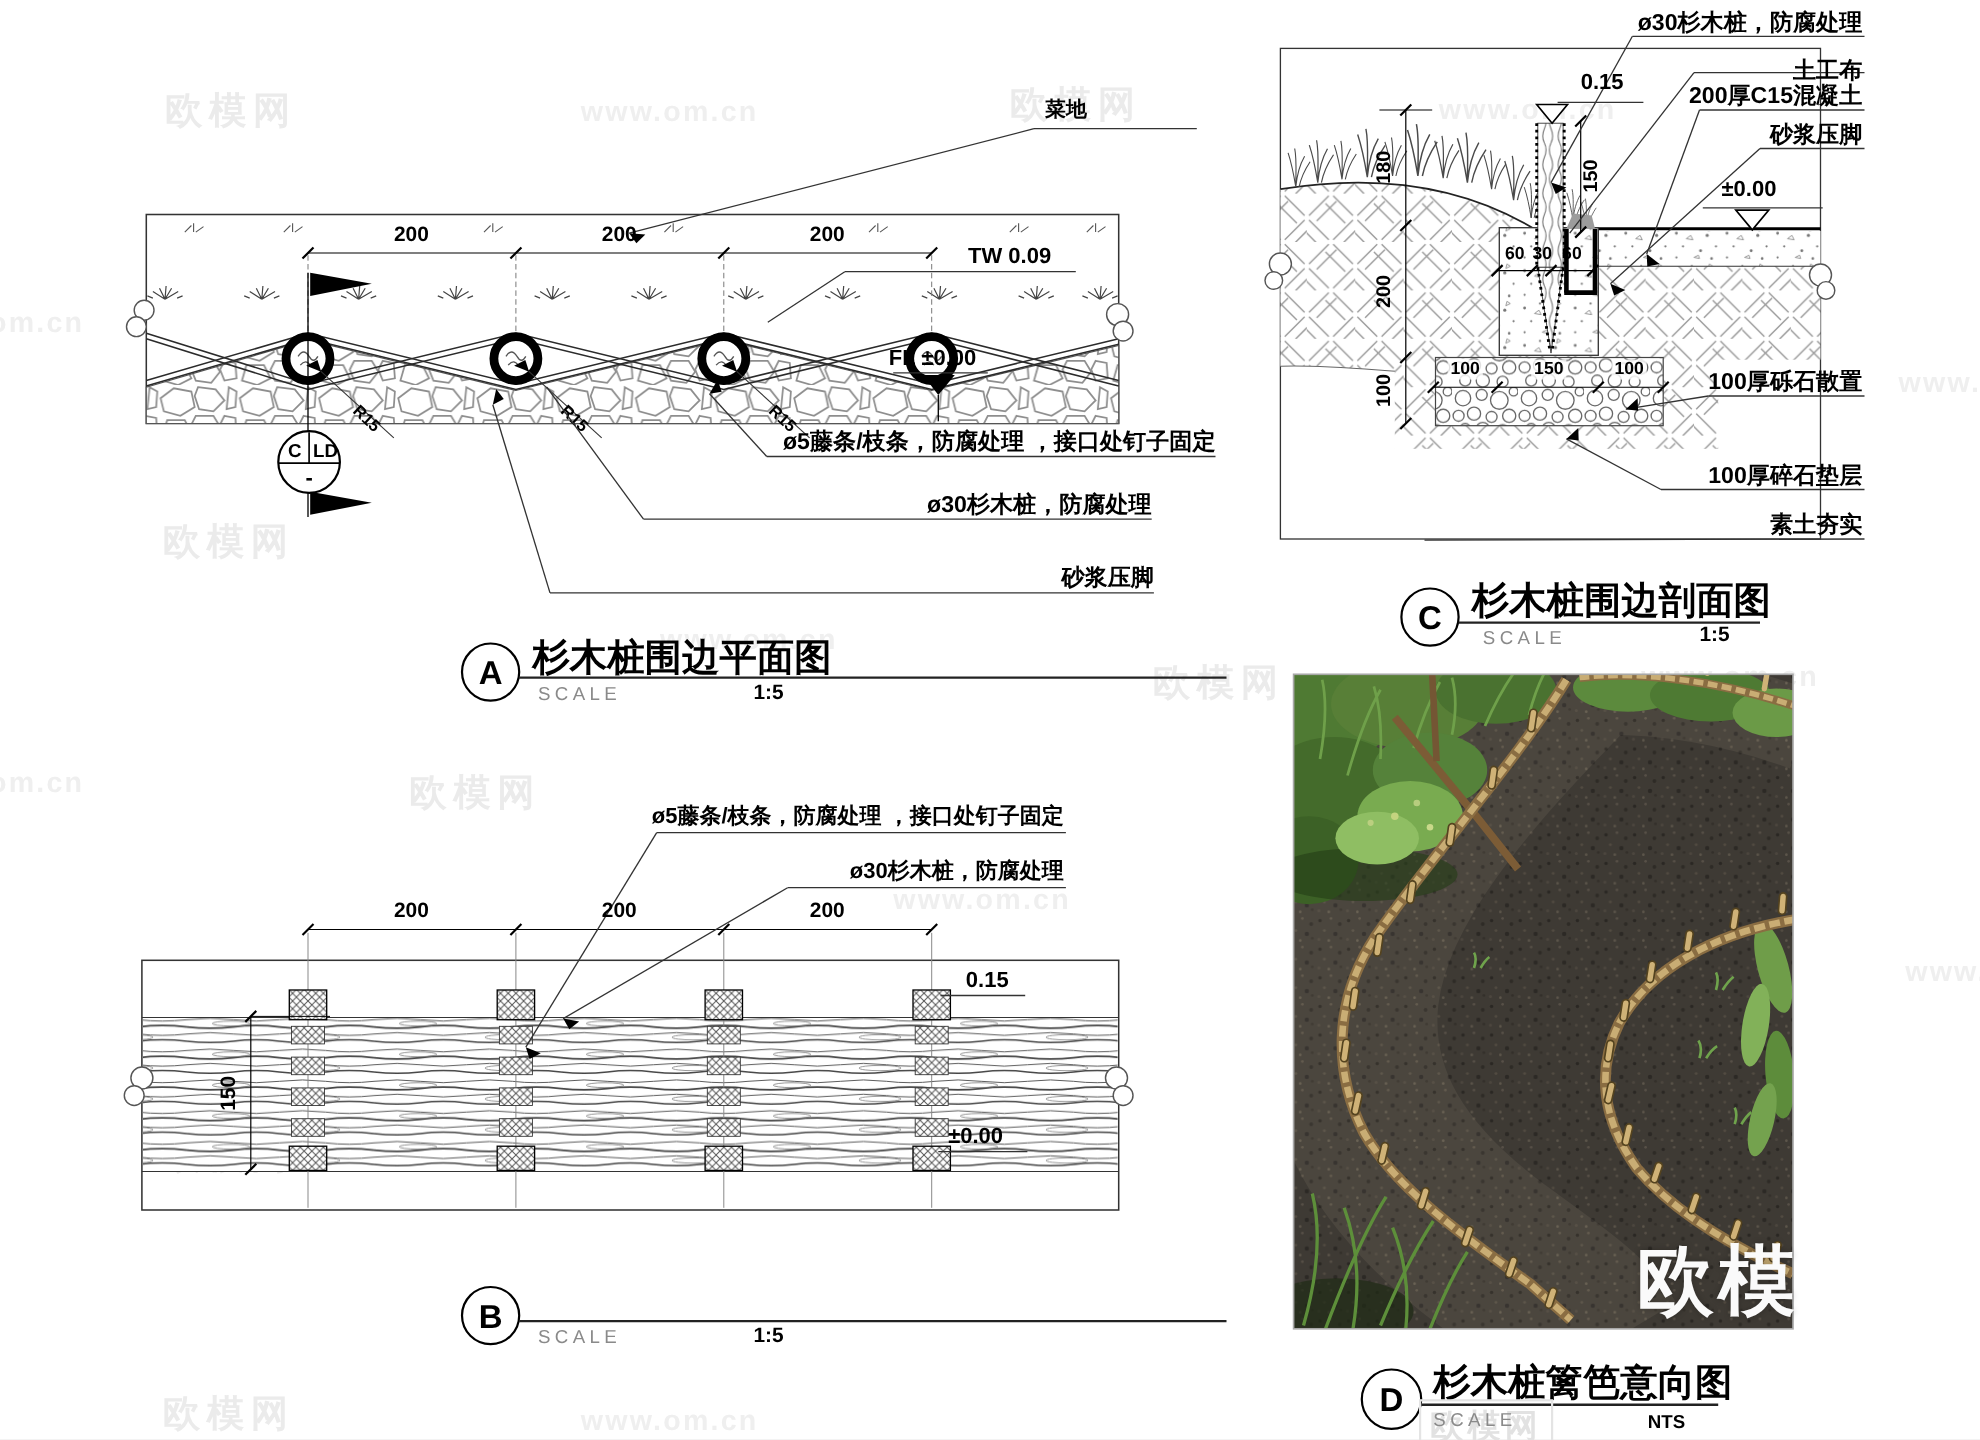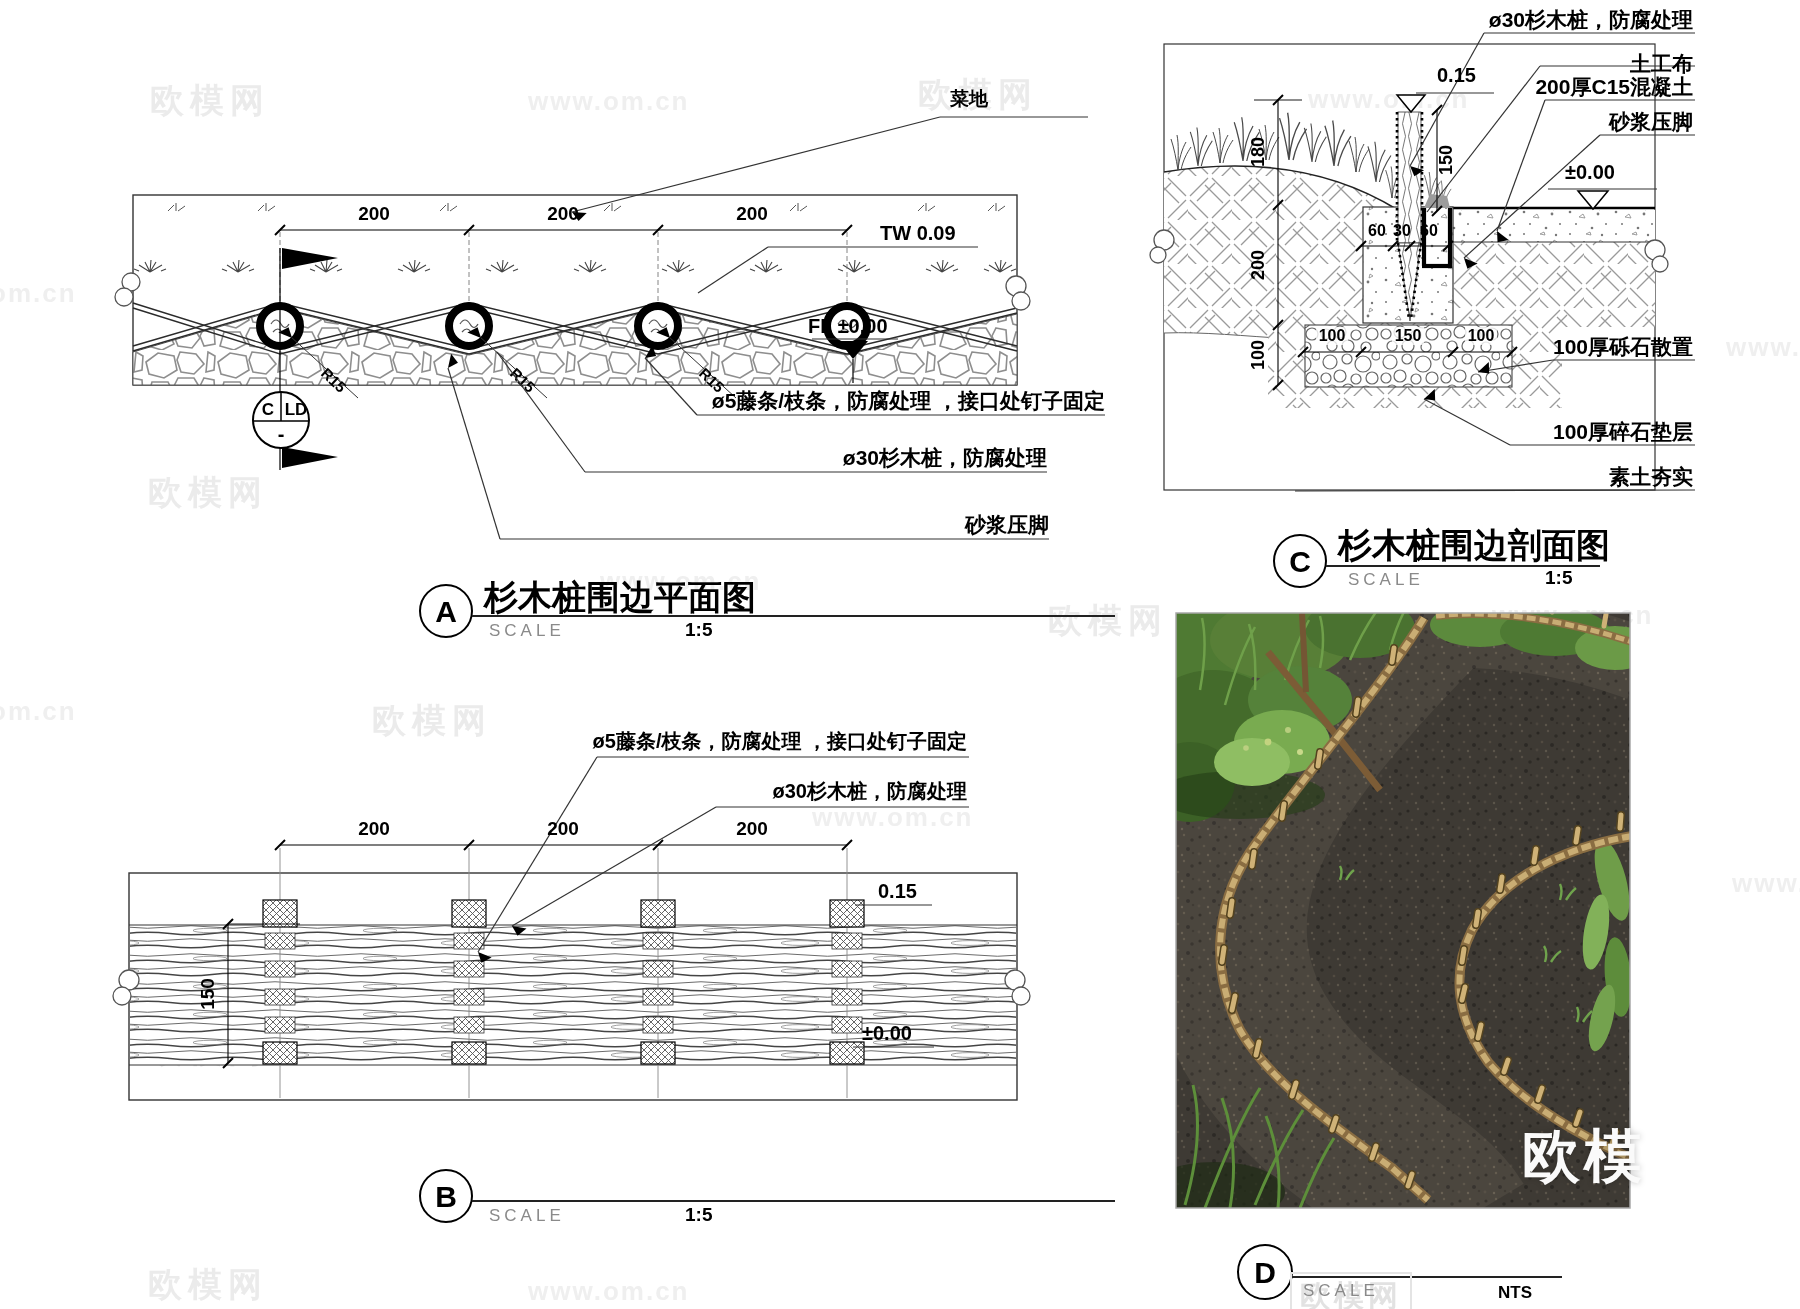--- a/index.html
+++ b/index.html
@@ -9,21 +9,21 @@
   .lbl{position:absolute;white-space:nowrap;font-weight:600;font-size:21px;color:#000;}
   .dim{position:absolute;white-space:nowrap;font-weight:700;font-size:19px;color:#000;}
   .dims{position:absolute;white-space:nowrap;font-weight:700;font-size:16px;color:#000;}
   .lvl{position:absolute;white-space:nowrap;font-weight:700;font-size:20px;color:#000;}
   .title{position:absolute;white-space:nowrap;font-weight:700;font-size:34px;color:#000;}
   .scaleword{position:absolute;white-space:nowrap;font-size:17px;letter-spacing:4px;color:#8a8a8a;}
   .scaleval{position:absolute;white-space:nowrap;font-weight:700;font-size:19px;color:#000;}
   .wm{position:absolute;white-space:nowrap;font-weight:700;color:#ebebeb;font-size:34px;letter-spacing:6px;}
   .wmu{position:absolute;white-space:nowrap;font-weight:700;color:#efefef;font-size:26px;letter-spacing:2px;}
   .wmbox{position:absolute;white-space:nowrap;font-weight:700;color:#e2e2e2;font-size:30px;letter-spacing:4px;border:2px solid #e4e4e4;padding:2px 8px;}
-  .photologo{position:absolute;white-space:nowrap;font-weight:600;font-size:58px;color:#fafafa;letter-spacing:4px;text-shadow:0 0 6px rgba(0,0,0,.25);margin-left:34px;}
+  .photologo{position:absolute;white-space:nowrap;font-weight:600;font-size:70px;color:#fafafa;letter-spacing:4px;text-shadow:0 0 6px rgba(0,0,0,.25);}
   .bgw{position:absolute;white-space:nowrap;font-weight:700;color:rgba(255,255,255,.75);font-size:34px;letter-spacing:6px;}
 </style>
 </head>
 <body>
 
 <div id="canvas">
 
   <span class="wm" style="left:150px;top:78px;">欧模网</span>
   <span class="wmu" style="left:528px;top:86px;">www.om.cn</span>
   <span class="wm" style="left:918px;top:72px;">欧模网</span>
@@ -561,17 +561,18 @@
   <span class="dims" style="left:1392px;top:327px;width:32px;text-align:center;background:rgba(255,255,255,.8);">150</span>
   <span class="dims" style="left:1465px;top:327px;width:32px;text-align:center;background:rgba(255,255,255,.8);">100</span>
   <span class="lbl" style="right:107px;top:333px;">100厚砾石散置</span>
   <span class="lbl" style="right:107px;top:418px;">100厚碎石垫层</span>
   <span class="lbl" style="right:107px;top:463px;">素土夯实</span>
   <span class="title" style="left:1338px;top:523px;">杉木桩围边剖面图</span>
   <span class="scaleword" style="left:1348px;top:570px;">SCALE</span>
   <span class="scaleval" style="left:1545px;top:567px;">1:5</span>
 
   <span class="photologo" style="left:1488px;top:1118px;">欧模</span>
+  <span class="title" style="left:1303px;top:1234px;">杉木桩篱笆意向图</span>
   <span class="wmbox" style="left:1290px;top:1272px;">欧模网</span>
   <span class="scaleword" style="left:1303px;top:1281px;">SCALE</span>
   <span class="scaleval" style="left:1498px;top:1283px;font-size:17px;">NTS</span>
 
 </div>
 
 </body></html>

